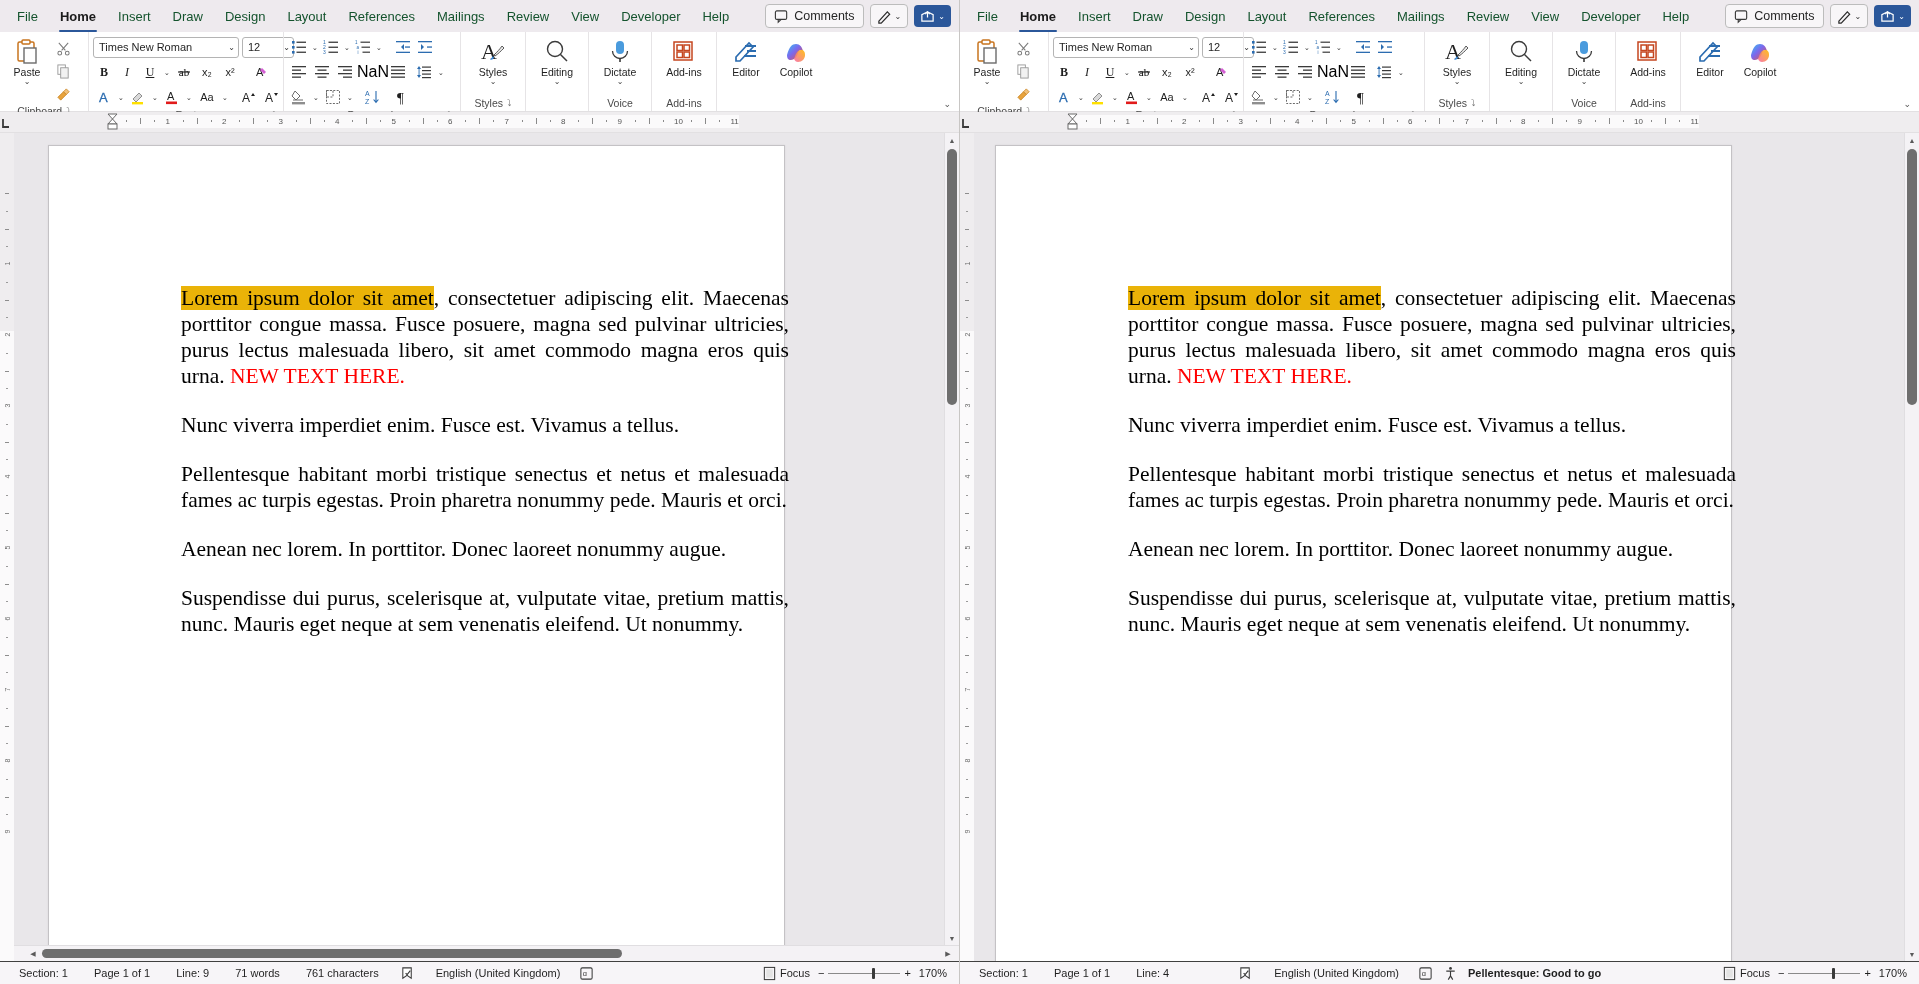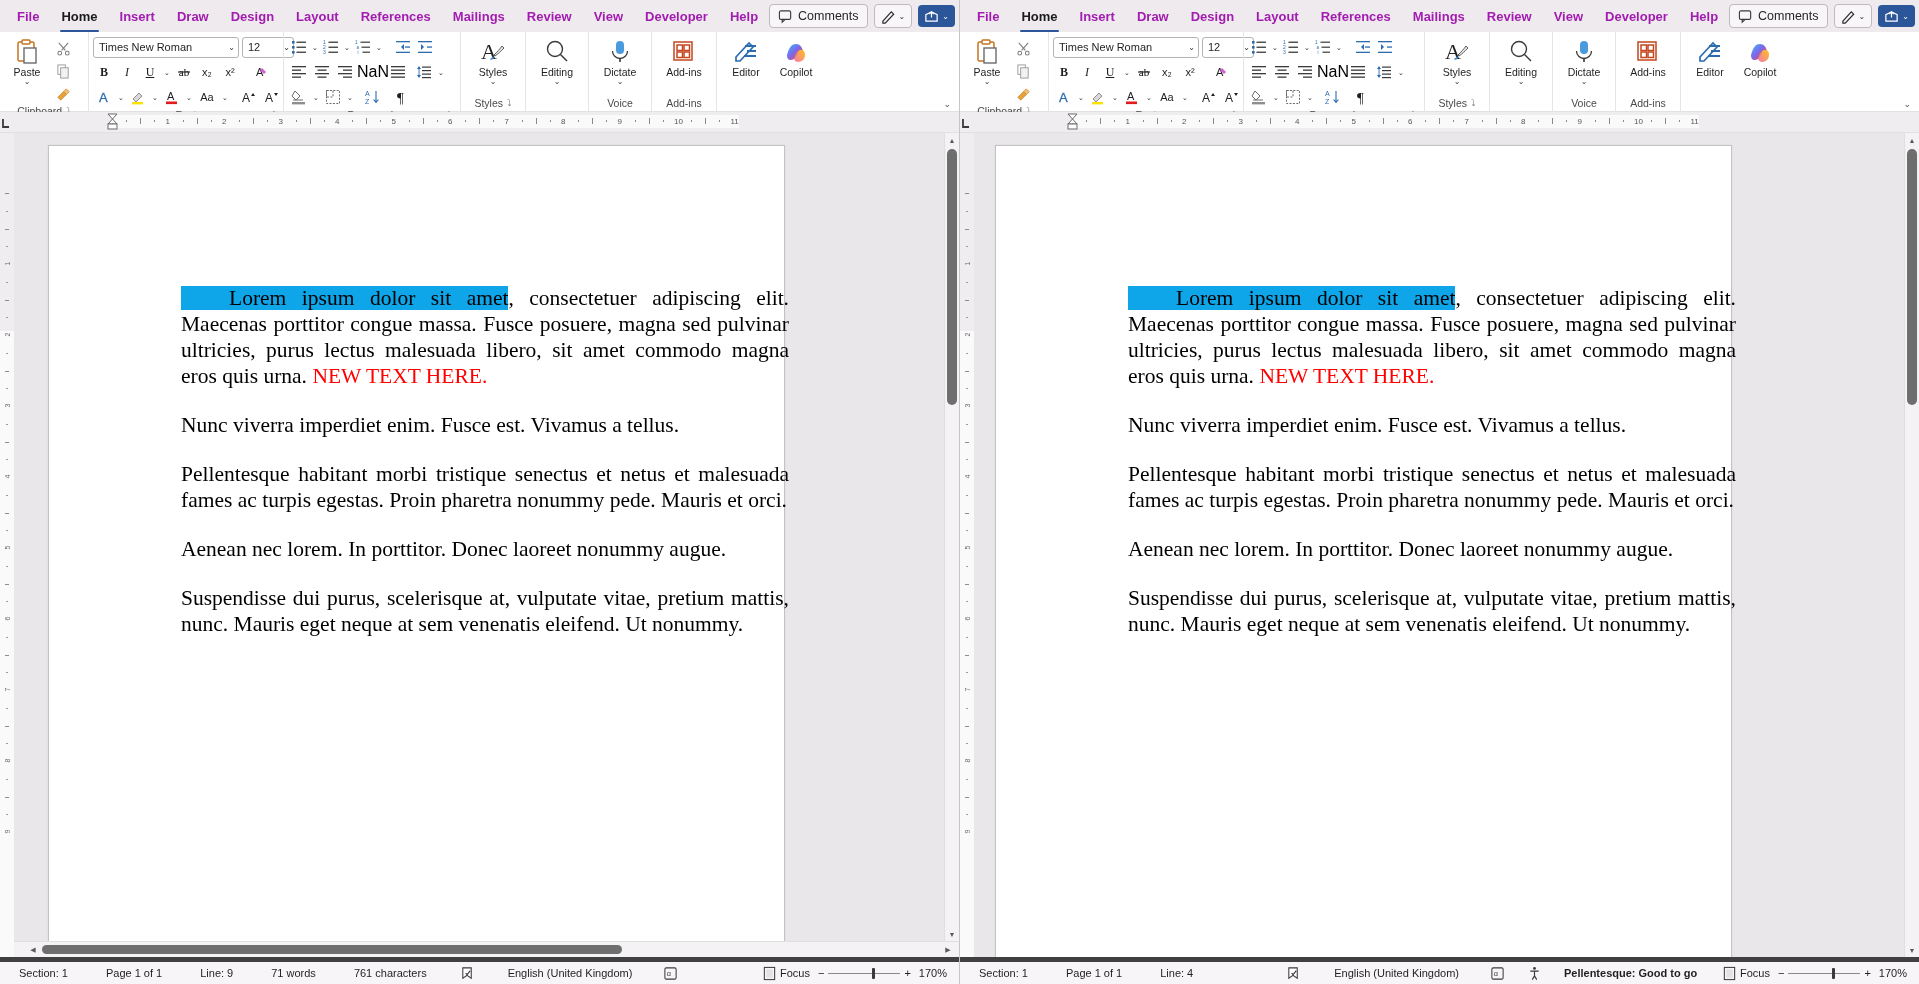--- a/index.html
+++ b/index.html
@@ -6,22 +6,22 @@
   body{width:1919px;height:984px;overflow:hidden;background:#ffffff;
        font-family:"Liberation Sans",sans-serif;-webkit-font-smoothing:antialiased;}
   .app{position:absolute;top:0;height:984px;display:flex;flex-direction:column;
        background:#f7f4f7;overflow:hidden;}
   .app.left{left:0;width:959px;border-right:1px solid #c8c6c4;}
   .app.right{left:960px;width:959px;}
 
   
   .tabstrip{height:32px;background:#eeeaee;display:flex;align-items:center;
             padding-left:6px;flex:0 0 auto;position:relative;}
-  .tab{font-size:13px;color:#a21caf;padding:6px 11px;border-radius:4px;white-space:nowrap;
-       cursor:default;font-weight:bold;}
+  .tab{font-size:13px;color:#14532d;padding:6px 11px;border-radius:4px;white-space:nowrap;
+       cursor:default;}
   .tab.active{color:#1b1b1b;font-weight:600;position:relative;}
   .tab.active:after{content:"";position:absolute;left:10px;right:10px;bottom:-2px;height:2px;
        background:#2b579a;border-radius:2px;}
   .tabs-right{margin-left:auto;display:flex;align-items:center;gap:6px;padding-right:8px;}
   .btn-outline{display:flex;align-items:center;gap:5px;border:1px solid #bcbcbc;border-radius:4px;
        background:#f8f6f8;height:22px;padding:0 8px;font-size:12.5px;color:#262626;}
   .btn-pen{display:flex;align-items:center;gap:3px;border:1px solid #bcbcbc;border-radius:4px;
        background:#f8f6f8;height:22px;padding:0 6px;}
   .btn-share{display:flex;align-items:center;gap:3px;border-radius:4px;background:#2b579a;
        height:22px;padding:0 6px;color:#fff;}
@@ -66,35 +66,35 @@
   .vtick{position:absolute;left:0;width:14px;text-align:center;font-size:7px;color:#6a6a6a;
          transform:rotate(-90deg);}
   .vdash{position:absolute;left:5px;width:4px;height:1px;background:#8d8d8d;}
   .vdot{position:absolute;left:6px;width:2px;height:1px;background:#9a9a9a;}
 
   .canvas{flex:1;position:relative;overflow:hidden;background:#e9e7ea;}
   .page{position:absolute;background:#fff;border:1px solid #c4c2c5;box-shadow:0 0 2px rgba(0,0,0,.07);}
   .doctext{position:absolute;font-family:"Liberation Serif",serif;font-size:21.5px;color:#000;
            line-height:1.21;}
   .doctext p{margin:0 0 23px 0;}
-  .hl{background:#0ea5e9;padding-left:48px;}
+  .hl{background:#eab308;}
   .red{color:#ff0000;}
 
   .vscroll{width:14px;background:#f4f2f5;flex:0 0 auto;position:relative;border-left:1px solid #e0dee1;}
   .vscroll .arrow{position:absolute;left:0;width:14px;height:14px;display:flex;align-items:center;
                   justify-content:center;font-size:7px;color:#5a5a5a;}
   .vscroll .thumb{position:absolute;left:2px;width:10px;background:#6e6e6e;border-radius:5px;}
   .hscroll{height:15px;background:#f4f2f5;position:relative;flex:0 0 auto;border-top:1px solid #e0dee1;}
   .hscroll .arrow{position:absolute;top:0;height:15px;width:14px;display:flex;align-items:center;
                   justify-content:center;font-size:7px;color:#5a5a5a;}
   .hscroll .thumb{position:absolute;top:3px;height:9px;background:#6e6e6e;border-radius:5px;}
 
   
   .status{height:22px;background:#f7f5f8;display:flex;align-items:center;flex:0 0 auto;
-          font-size:11px;color:#1f1f1f;padding:0 8px;gap:16px;border-top:5px solid #404040;}
+          font-size:11px;color:#1f1f1f;padding:0 8px;gap:4px;border-top:1px solid #404040;}
   .status .it{padding:0 11px;white-space:nowrap;}
   .status .right{margin-left:auto;display:flex;align-items:center;gap:8px;padding-right:4px;}
   .zoomslider{display:flex;align-items:center;gap:4px;}
   .zline{width:72px;height:1px;background:#8a8a8a;position:relative;}
   .zknob{position:absolute;left:44px;top:-5px;width:3px;height:11px;background:#3a3a3a;border-radius:1px;}
   svg{display:block;}
 </style>
 </head>
 <body>
 

